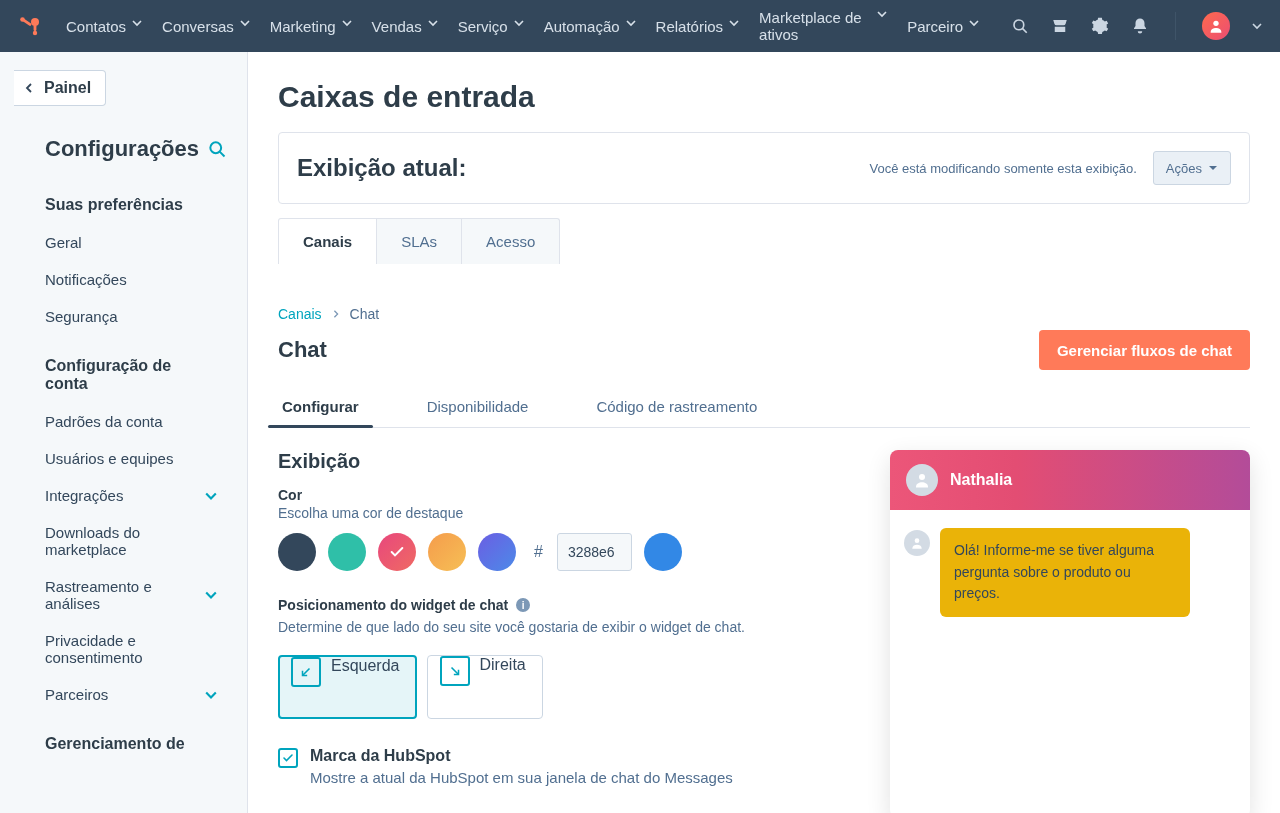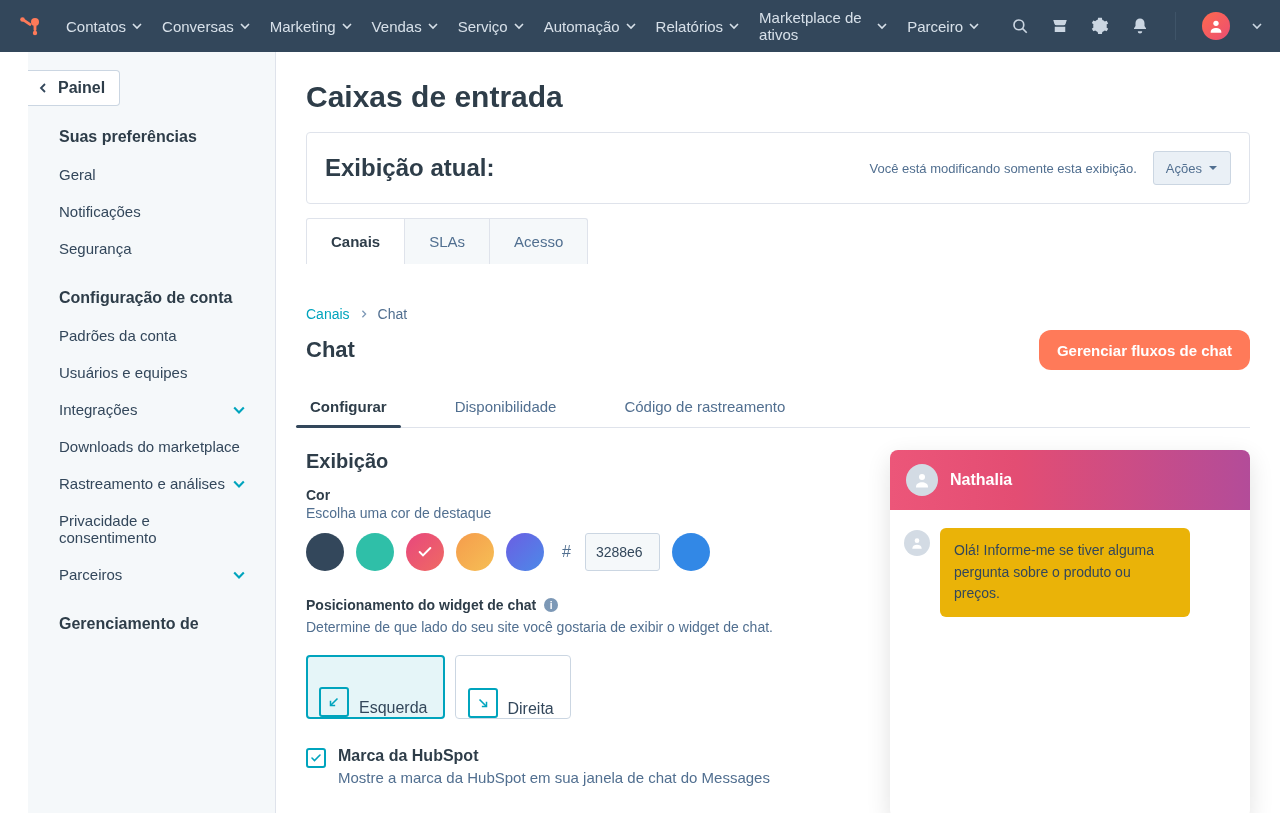--- a/index.html
+++ b/index.html
@@ -29,38 +29,37 @@
   }
 
   
   .topbar{
     height:52px;background:var(--hs-navy);color:#cbd6e2;
     display:flex;align-items:center;padding:0 18px;
     gap:16px;
   }
   .logo{width:24px;height:24px;display:flex;align-items:center;justify-content:center}
   .nav-links{display:flex;align-items:center;gap:20px;margin-left:8px}
-  .nav-link{display:flex;align-items:center;gap:6px;font-size:15px;color:#d7e0e9;cursor:pointer}
+  .nav-link{display:flex;gap:6px;font-size:15px;color:#d7e0e9;cursor:pointer}
   .nav-spacer{flex:1}
   .nav-icons{display:flex;align-items:center;gap:22px;color:#cbd6e2}
   .nav-icons .ico{cursor:pointer;display:flex;align-items:center;justify-content:center}
   .avatar{width:28px;height:28px;border-radius:50%;background:linear-gradient(135deg,#ff6a4d,#eb4e73);display:flex;align-items:center;justify-content:center;color:#fff;font-size:12px;font-weight:600}
   .nav-divider{width:1px;height:28px;background:#3f5468;margin:0 4px}
 
   .caret-down{display:inline-flex}
   .caret-down svg{width:10px;height:10px}
 
   
   .layout{display:flex;height:calc(813px - 52px)}
   .sidebar{
     width:248px;flex:0 0 248px;background:var(--hs-bg);
     border-right:1px solid var(--hs-border-2);
-    padding:18px 0 0 1px;
+    padding:18px 0 0 15px;
     position:relative;
-    margin-left:28px;
   }
   .back-pill{
     position:relative;left:-1px;
     display:inline-flex;align-items:center;gap:10px;
     height:36px;padding:0 14px 0 10px;
     border:1px solid var(--hs-border);border-left:none;
     border-radius:0 4px 4px 0;background:#fff;
     color:var(--hs-ink);font-weight:600;cursor:pointer;margin-left:0;
   }
   .sb-heading{
@@ -118,21 +117,21 @@
   .tab-box:last-child{border-top-right-radius:3px}
 
   .breadcrumb{display:flex;align-items:center;gap:10px;margin-top:42px;font-size:14px}
   .bc-link{color:var(--hs-cyan);cursor:pointer}
   .bc-sep{color:var(--hs-muted)}
   .bc-leaf{color:var(--hs-ink-3)}
 
   .chat-head{display:flex;align-items:center;justify-content:space-between;margin-top:8px}
   .chat-head h3{margin:0;font-size:22px;color:var(--hs-ink);font-weight:700}
   .big-orange{
-    height:40px;padding:0 18px;border:none;border-radius:12px;
+    height:40px;padding:0 18px;border:none;border-radius:4px;
     background:var(--hs-orange);color:#fff;font-weight:600;font-size:15px;cursor:pointer;
   }
 
   .subtabs{display:flex;gap:60px;border-bottom:1px solid var(--hs-border-2);margin-top:16px}
   .subtab{padding:12px 4px;color:var(--hs-ink-3);font-size:15px;cursor:pointer;position:relative}
   .subtab.active{color:var(--hs-ink);font-weight:700}
   .subtab.active::after{content:"";position:absolute;left:-10px;right:-10px;bottom:-1px;height:3px;background:var(--hs-ink-2);border-radius:2px}
 
   
   .cols{display:flex;gap:30px;margin-top:22px}
@@ -151,21 +150,21 @@
   .hex-input{
     width:75px;height:38px;border:1px solid var(--hs-border);border-radius:3px;
     background:var(--hs-bg);padding:0 10px;font-size:14px;color:var(--hs-ink-2);
   }
 
   .pos-label{display:flex;align-items:center;gap:8px;font-weight:700;color:var(--hs-ink);font-size:14px}
   .info-dot{width:14px;height:14px;border-radius:50%;background:var(--hs-muted);color:#fff;display:inline-flex;align-items:center;justify-content:center;font-size:10px;font-weight:700}
 
   .pos-choices{display:flex;gap:10px;margin-top:20px}
   .pos-card{
-    display:flex;align-items:flex-end;gap:10px;
+    display:flex;align-items:flex-start;gap:10px;
     height:64px;padding:0 16px 0 12px;border:1px solid var(--hs-border);
     border-radius:4px;background:#fff;cursor:pointer;color:var(--hs-ink-2);font-size:16px;
   }
   .pos-card.active{background:#e5f5f8;border:2px solid var(--hs-cyan);padding:0 15px 0 11px}
   .pos-icon{
     width:30px;height:30px;border:2px solid var(--hs-cyan);border-radius:3px;
     display:flex;align-items:center;justify-content:center;color:var(--hs-cyan)
   }
 
   .brand-row{display:flex;align-items:flex-start;gap:12px;margin-top:28px}
@@ -328,20 +327,29 @@
 <div class="layout">
 
   <aside class="sidebar">
     <div class="back-pill">
       <svg width="10" height="10" viewBox="0 0 10 10">
           <path d="M7 1L3 5l4 4" fill="none" stroke="#33475b" stroke-width="1.8"></path>
         </svg>
       <span>Painel</span>
     </div>
 
+    <div class="sb-heading">
+      <h2>Configurações</h2>
+      <span class="sb-search">
+        <svg width="20" height="20" viewBox="0 0 24 24" fill="none" stroke="currentColor" stroke-width="2.4">
+            <circle cx="10.5" cy="10.5" r="6.5"></circle>
+            <line x1="21" y1="21" x2="15.2" y2="15.2"></line>
+          </svg>
+      </span>
+    </div>
 
     
     <div class="sb-section-title">Suas preferências</div>
     <div class="sb-item">
         <span>Geral</span>
       </div>
     <div class="sb-item">
         <span>Notificações</span>
       </div>
     <div class="sb-item">
@@ -485,21 +493,21 @@
         </div>
 
         <div class="brand-row">
           <span class="cbx">
               <svg width="12" height="12" viewBox="0 0 24 24">
                 <path d="M4 12l5 5L20 6" fill="none" stroke="currentColor" stroke-width="3.2" stroke-linecap="round"></path>
               </svg>
             </span>
           <div class="brand-text">
             <strong>Marca da HubSpot</strong>
-            <p>Mostre a marca da HubSpot em sua janela de chat do Messages</p>
+            <p>Mostre a atual da HubSpot em sua janela de chat do Messages</p>
           </div>
         </div>
       </div>
 
       <div class="col-right">
         <div class="preview">
           <div class="pv-head">
             <span class="pv-avatar">
                 <svg width="18" height="18" viewBox="0 0 24 24" fill="#fff">
                   <circle cx="12" cy="8" r="4"></circle>

